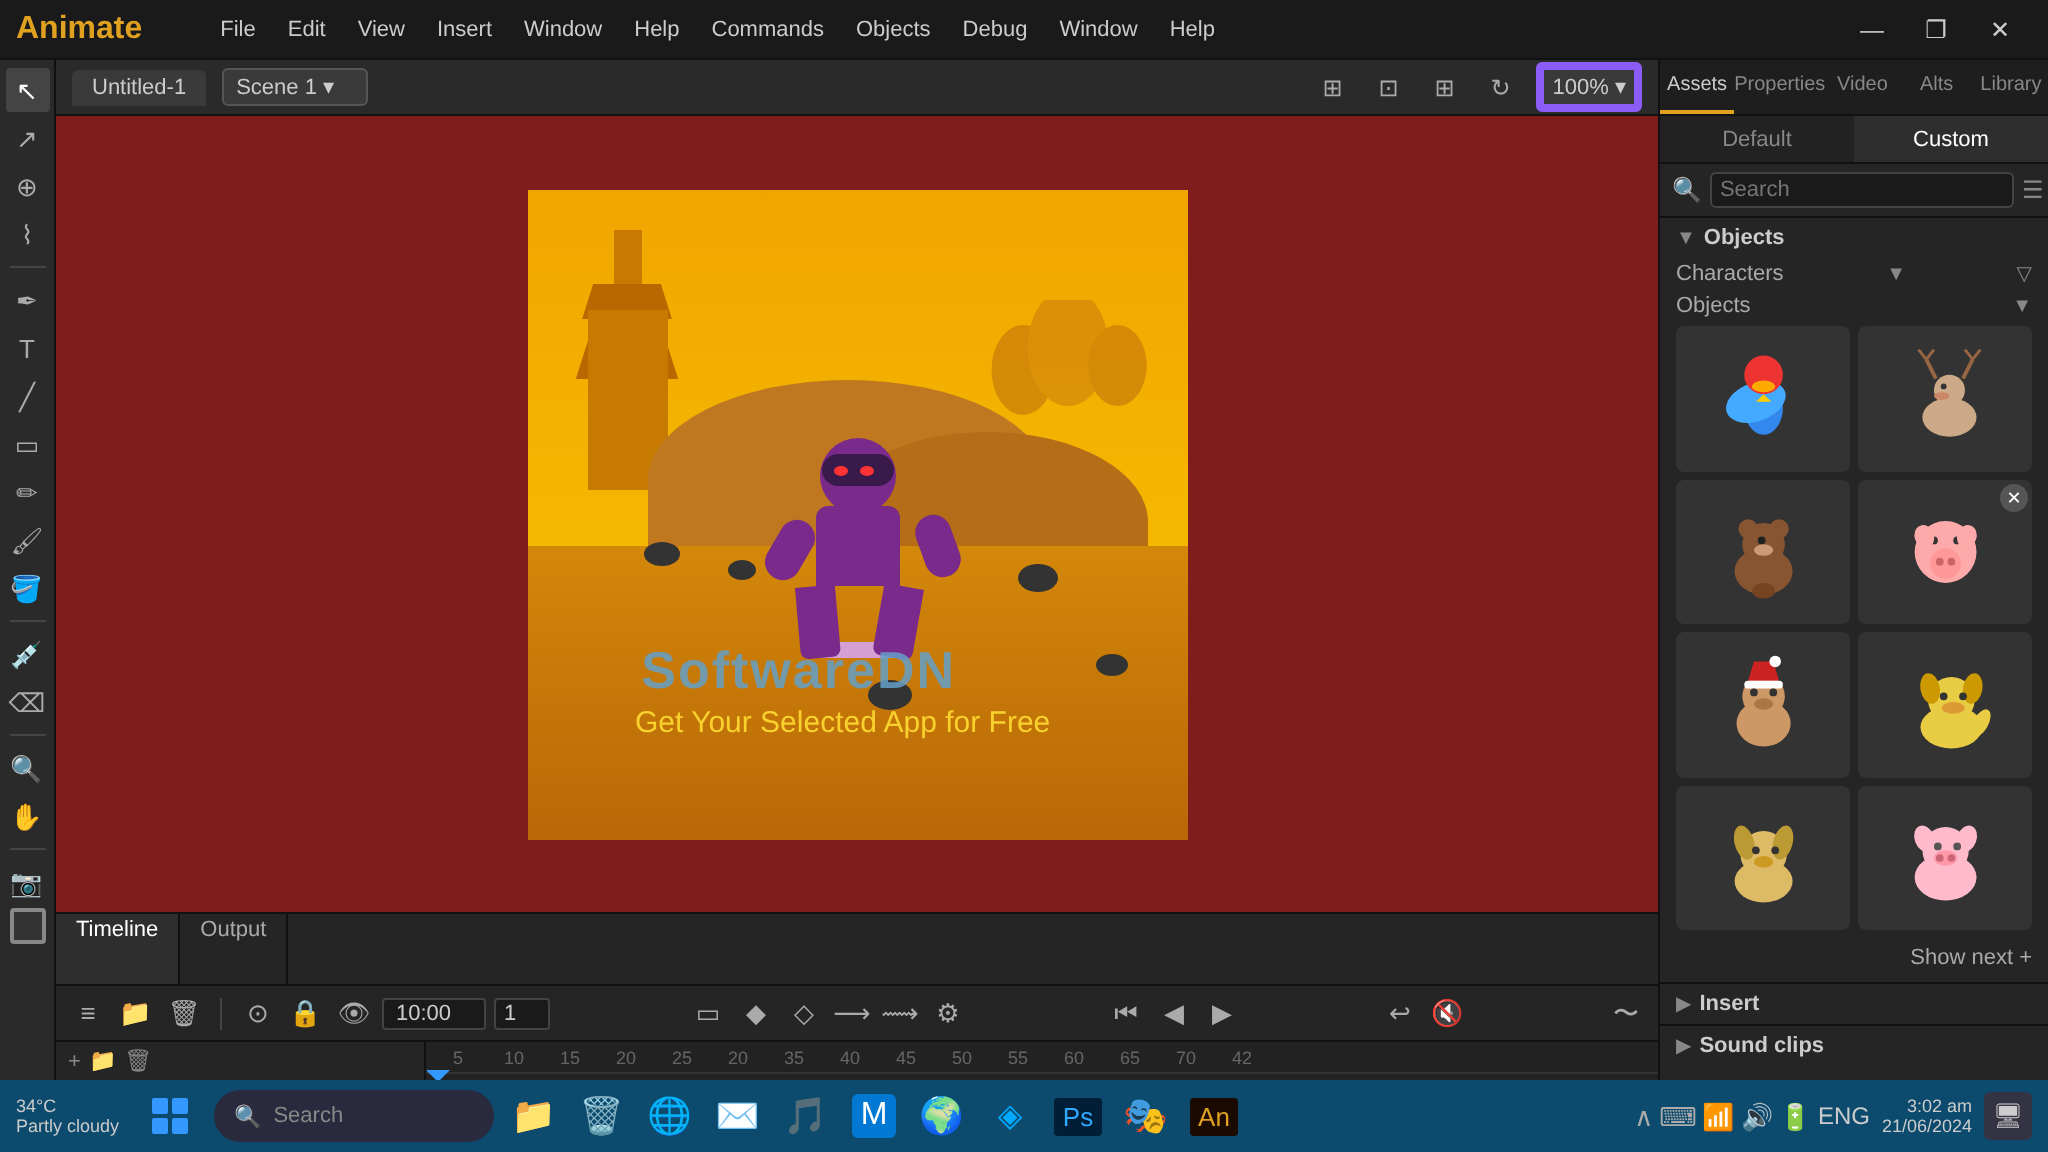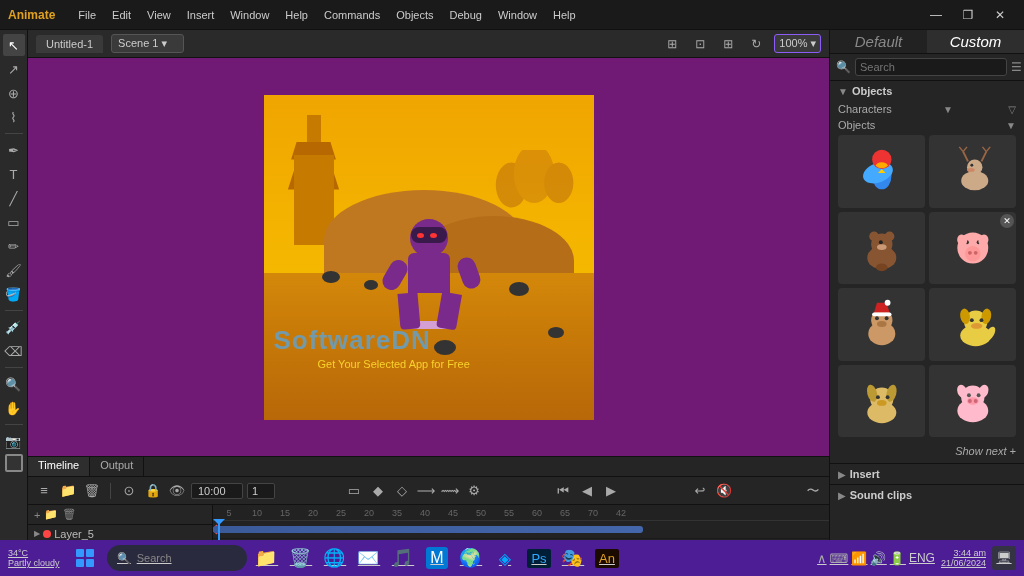--- a/index.html
+++ b/index.html
@@ -19,22 +19,22 @@
       height: 30px;
       background: #1a1a1a;
       display: flex;
       align-items: center;
       padding: 0 8px;
       border-bottom: 1px solid #111;
     }
     .title-bar-app {
       color: #e0a020;
       font-weight: bold;
-      font-size: 12px;
-      margin-right: 16px;
+      font-size: 16px;
+      margin-right: 32px;
     }
     .menu-bar {
       display: flex;
       gap: 2px;
       flex: 1;
     }
     .menu-item {
       padding: 2px 7px;
       color: #ccc;
       font-size: 11px;
@@ -134,36 +134,37 @@
       height: 20px;
       display: flex;
       align-items: center;
       justify-content: center;
       color: #aaa;
       cursor: pointer;
       font-size: 12px;
     }
     .zoom-select {
       background: #3a3a3a;
-      border: 1px solid #8b5cf6;
+      border: 4px solid #8b5cf6;
       color: #ccc;
       padding: 2px 4px;
       font-size: 11px;
       border-radius: 3px;
     }
 
     
     .canvas-wrapper {
       flex: 1;
       display: flex;
       align-items: center;
       justify-content: center;
-      background: #701a75;
+      background: #7f1d1d;
       position: relative;
       overflow: hidden;
+      text-align: center;
     }
     .canvas-stage {
       width: 330px;
       height: 325px;
       position: relative;
       overflow: hidden;
       border: none;
     }
     
     .stage-bg {
@@ -371,37 +372,37 @@
       left: 10px;
       color: rgba(100, 160, 200, 0.85);
       pointer-events: none;
     }
     .watermark-title {
       font-size: 26px;
       font-weight: bold;
       letter-spacing: 1px;
     }
     .watermark-sub {
-      font-size: 11px;
+      font-size: 15px;
       color: rgba(255, 220, 50, 0.9);
       margin-top: 2px;
       margin-left: 44px;
     }
 
     
     .timeline-area {
       height: 120px;
       background: #252525;
       border-top: 1px solid #111;
       display: flex;
       flex-direction: column;
     }
     .timeline-tabs {
       display: flex;
-      height: 20px;
+      height: 36px;
       border-bottom: 1px solid #111;
     }
     .timeline-tab {
       padding: 2px 10px;
       color: #aaa;
       font-size: 11px;
       cursor: pointer;
       border-right: 1px solid #111;
     }
     .timeline-tab.active { color: #fff; background: #2e2e2e; }
@@ -567,24 +568,23 @@
       display: flex;
       height: 24px;
       border-bottom: 1px solid #111;
       background: #222;
     }
     .panel-sub-tab {
       flex: 1;
       display: flex;
       align-items: center;
       justify-content: center;
-      font-size: 15px;
+      font-size: 11px;
       color: #888;
       cursor: pointer;
-      font-style: italic;
     }
     .panel-sub-tab.active {
       color: #fff;
       background: #2e2e2e;
     }
     .panel-search {
       display: flex;
       align-items: center;
       padding: 4px 6px;
       gap: 4px;
@@ -656,21 +656,20 @@
     }
     .show-next {
       display: flex;
       align-items: center;
       justify-content: flex-end;
       padding: 2px 0;
       gap: 4px;
       color: #aaa;
       font-size: 11px;
       cursor: pointer;
-      font-style: italic;
     }
     .panel-static {
       padding: 4px 8px;
       border-top: 1px solid #111;
     }
     .panel-static-header {
       display: flex;
       align-items: center;
       gap: 4px;
       cursor: pointer;
@@ -693,27 +692,26 @@
       border-top: 1px solid #111;
     }
 
     
     .taskbar {
       position: absolute;
       bottom: 0;
       left: 0;
       right: 0;
       height: 36px;
-      background: #4c1d95;
+      background: #0c4a6e;
       display: flex;
       align-items: center;
       padding: 0 8px;
       gap: 4px;
       z-index: 100;
-      text-decoration: underline;
     }
     .taskbar-weather {
       display: flex;
       flex-direction: column;
       color: #ccc;
       font-size: 9px;
       width: 55px;
     }
     .taskbar-start {
       width: 36px;
@@ -996,20 +994,27 @@
               <div class="keyframe" style="left:3px;"></div>
               <div style="position:absolute;left:0;height:7px;top:5px;width:430px;background:linear-gradient(90deg,#3a5a9a,#4466aa);border-radius:3px;"></div>
             </div>
           </div>
         </div>
       </div>
     </div>
   </div>
 
   <div class="right-panel">
+    <div class="panel-tabs">
+      <div class="panel-tab active">Assets</div>
+      <div class="panel-tab">Properties</div>
+      <div class="panel-tab">Video</div>
+      <div class="panel-tab">Alts</div>
+      <div class="panel-tab">Library</div>
+    </div>
     <div class="panel-sub-tabs">
       <div class="panel-sub-tab">Default</div>
       <div class="panel-sub-tab active">Custom</div>
     </div>
     <div class="panel-search">
       <span class="panel-search-icon">🔍</span>
       <input type="text" placeholder="Search" style="">
       <span class="panel-filter-icon">☰</span>
     </div>
     <div style="flex:1;overflow-y:auto;">
@@ -1207,20 +1212,20 @@
   <div class="taskbar-right">
     <div class="tray-icons">
       <span>∧</span>
       <span>⌨</span>
       <span>📶</span>
       <span>🔊</span>
       <span>🔋</span>
       <span style="font-size:12px;color:#ccc;">ENG</span>
     </div>
     <div class="taskbar-clock">
-      <span>3:44 am</span>
+      <span>3:02 am</span>
       <span>21/06/2024</span>
     </div>
     <div style="width:24px;height:24px;background:#334;border-radius:3px;display:flex;align-items:center;justify-content:center;cursor:pointer;">
       <span style="font-size:12px;">🖥</span>
     </div>
   </div>
 </div>
 
 </body></html>

